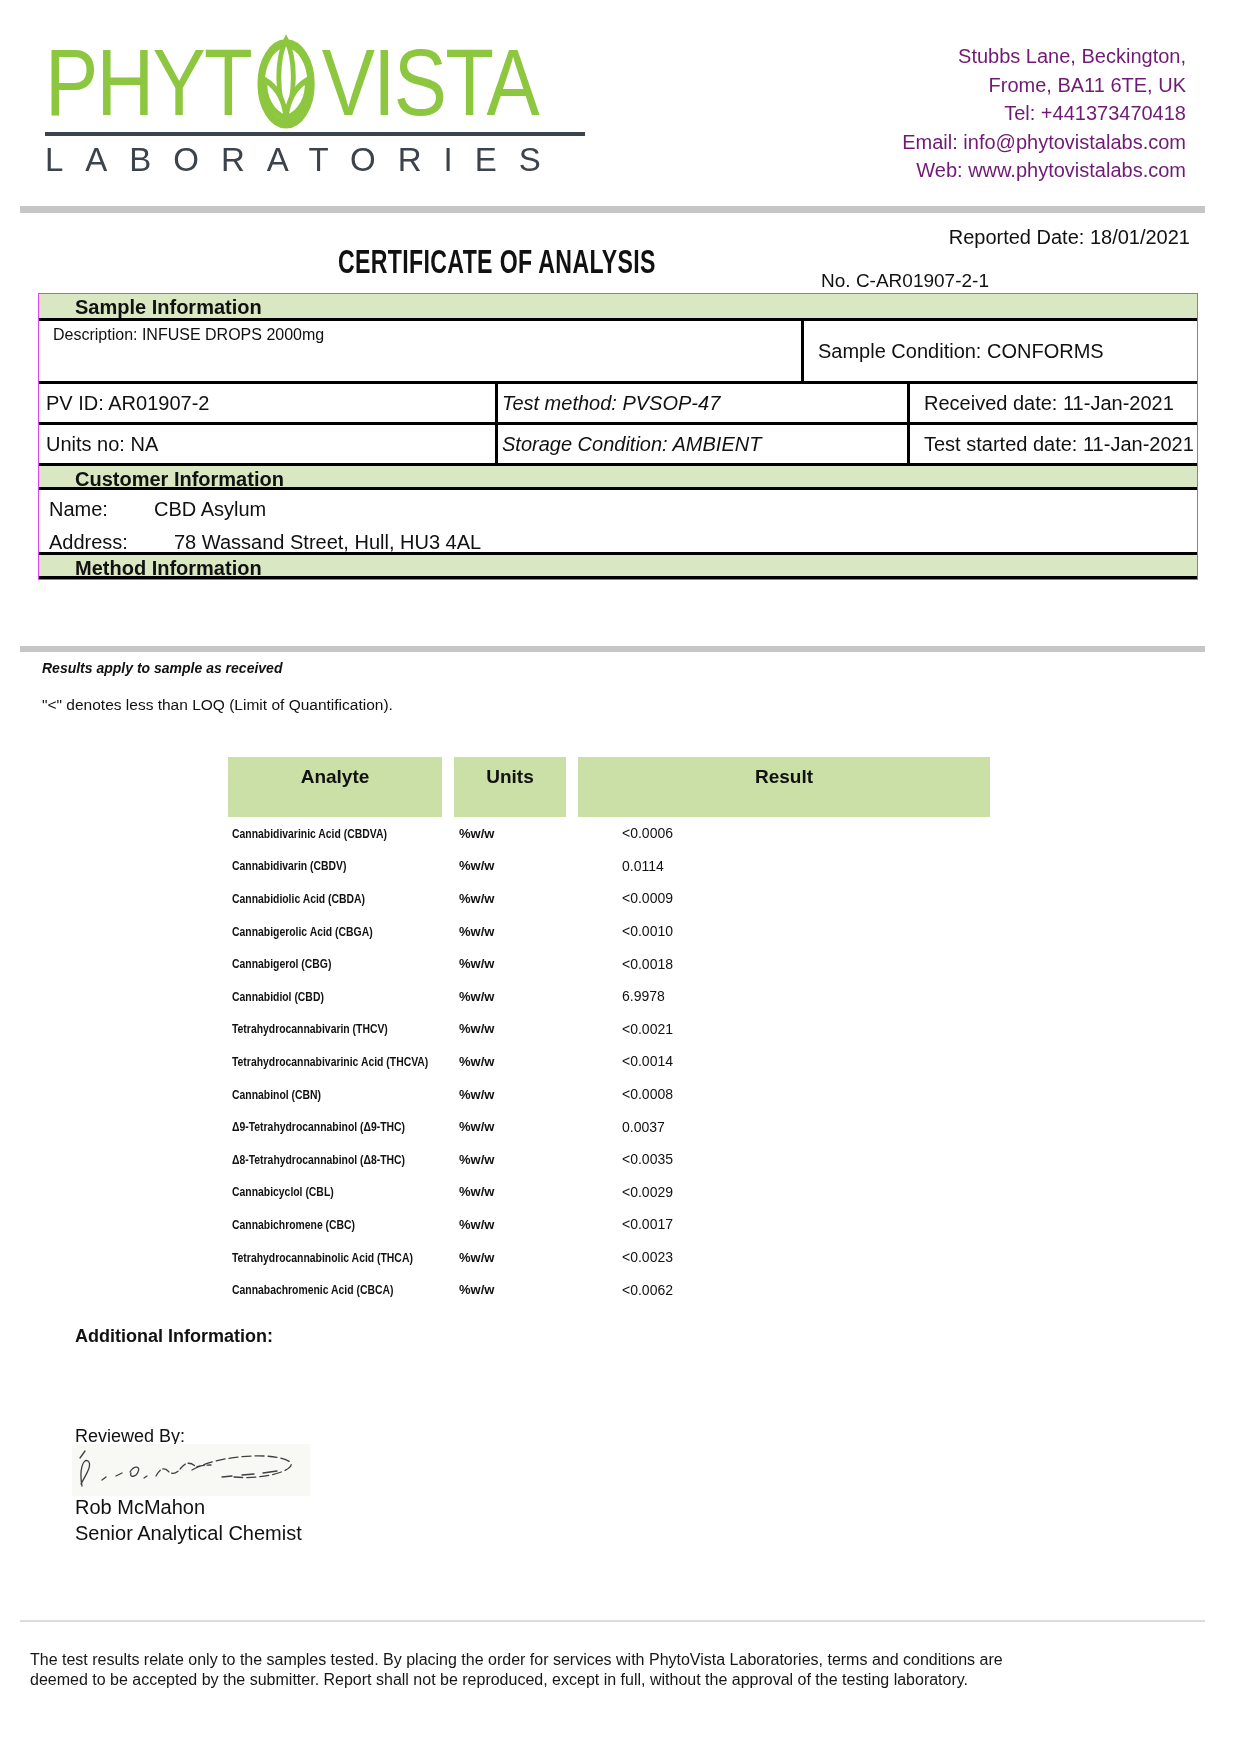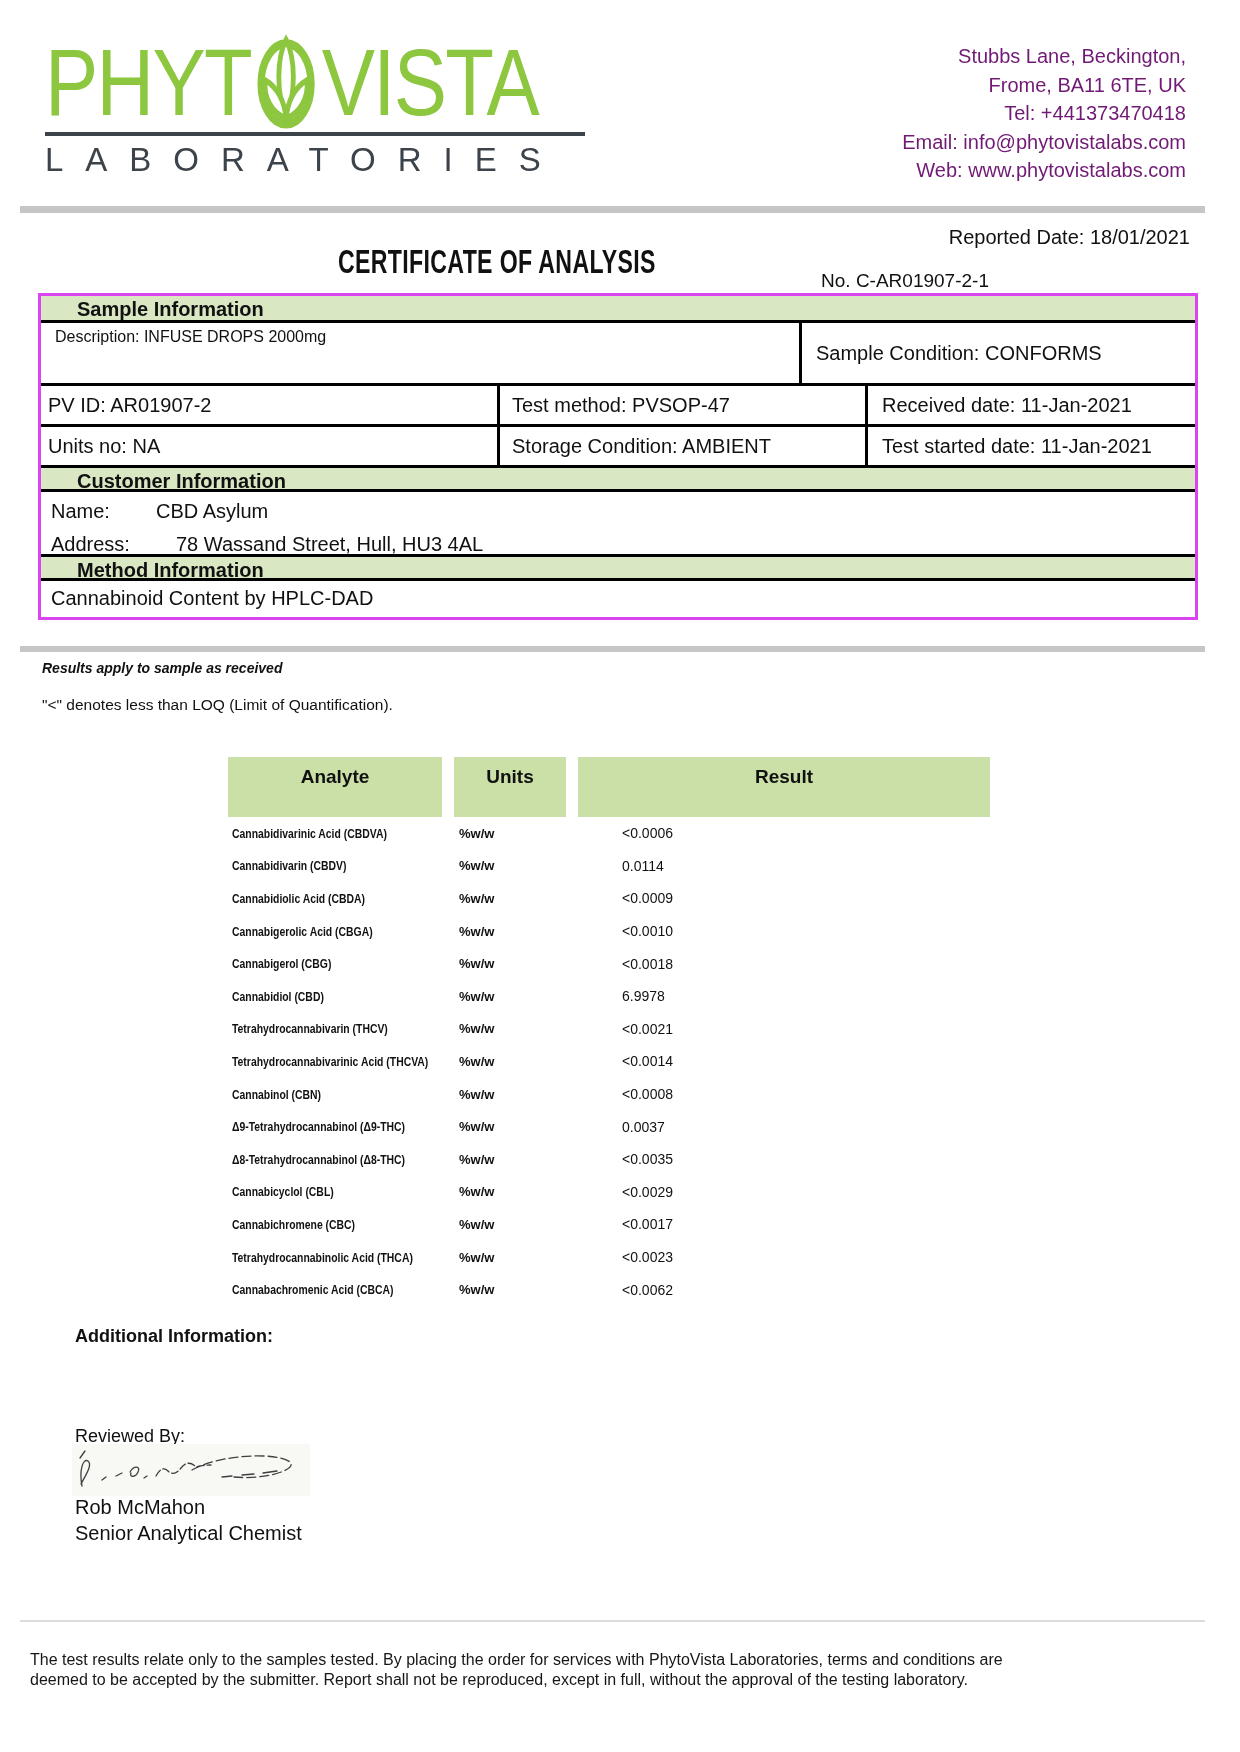--- a/index.html
+++ b/index.html
@@ -23,31 +23,31 @@
   .rule2 { top:646px; height:6px; }
   .rule3 { top:1620px; height:2px; background:#dcdcdc; }
 
   .reported { left:620px; top:226px; width:570px; text-align:right; font-size:20px; }
   .cert-no  { left:620px; top:270px; width:570px; text-align:center; font-size:19px; }
 
   .doc-title { left:338px; top:242px; font-size:34px; font-weight:bold; white-space:nowrap;
                transform:scaleX(0.68); transform-origin:0 0; letter-spacing:0.5px; }
 
   
-  .info-table { left:38px; top:293px; width:1160px; border:3px solid #d946ef; background:#fff; }
+  .info-table { left:38px; top:293px; width:1160px; border:1px solid #d946ef; background:#fff; }
   .sec-bar { height:27px; background:#d9e7c3; font-weight:bold; font-size:20px; line-height:26px; padding-left:36px; }
   .bb { border-bottom:3px solid #000; }
   .bt { border-top:3px solid #000; }
   .desc-row { display:flex; height:60px; }
   .desc-cell { flex:1; padding:5px 14px; font-size:16px; }
   .cond-cell { width:396px; flex-shrink:0; border-left:3px solid #000; display:flex; align-items:center; padding-left:14px; font-size:20px; }
   .grid-row { display:flex; height:41px; }
   .grid-row > div { display:flex; align-items:center; font-size:20px; }
   .gc1 { width:456px; padding-left:7px; }
-  .gc2 { width:368px; padding-left:12px; border-left:3px solid #000; }
+  .gc2 { width:412px; padding-left:4px; border-left:3px solid #000;font-style:italic; }
   .gc3 { flex:1; padding-left:14px; border-left:3px solid #000; }
   .cust-box { height:62px; padding:8px 0 0 10px; font-size:20px; }
   .kv { display:flex; margin-bottom:10px; }
   .k1 { width:105px; }
   .k2 { width:125px; }
   .method-box { height:36px; line-height:34px; padding-left:10px; font-size:20px; }
 
   .note1 { left:42px; top:660px; font-size:14px; font-weight:bold; font-style:italic; }
   .note2 { left:42px; top:696px; font-size:15.5px; }
 
@@ -124,21 +124,20 @@
       <div class="kv">
         <span class="k1">Name:</span>
         <span>CBD Asylum</span>
       </div>
       <div class="kv">
         <span class="k2">Address:</span>
         <span>78 Wassand Street, Hull, HU3 4AL</span>
       </div>
     </div>
     <div class="sec-bar bt bb">Method Information</div>
-    <div class="method-box">Cannabinoid Content by HPLC-DAD</div>
   </div>
 
   <div class="abs rule rule2"></div>
 
   <div class="abs note1">Results apply to sample as received</div>
   <div class="abs note2">"&lt;" denotes less than LOQ (Limit of Quantification).</div>
 
   <div class="abs res-head">
     <div class="h h1">Analyte</div>
     <div class="h h2">Units</div>

